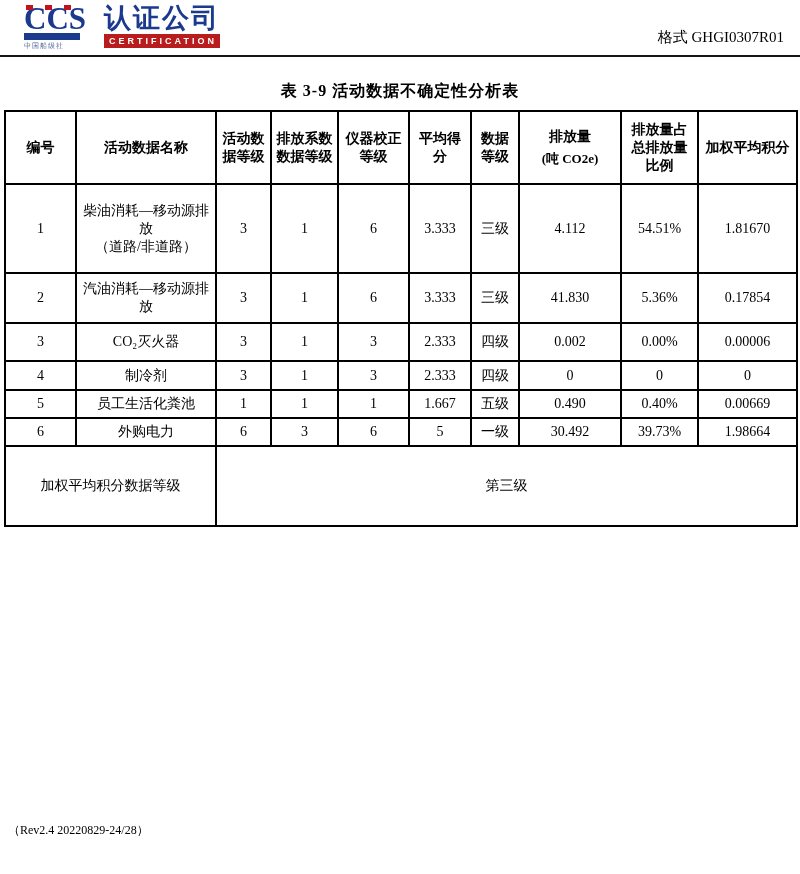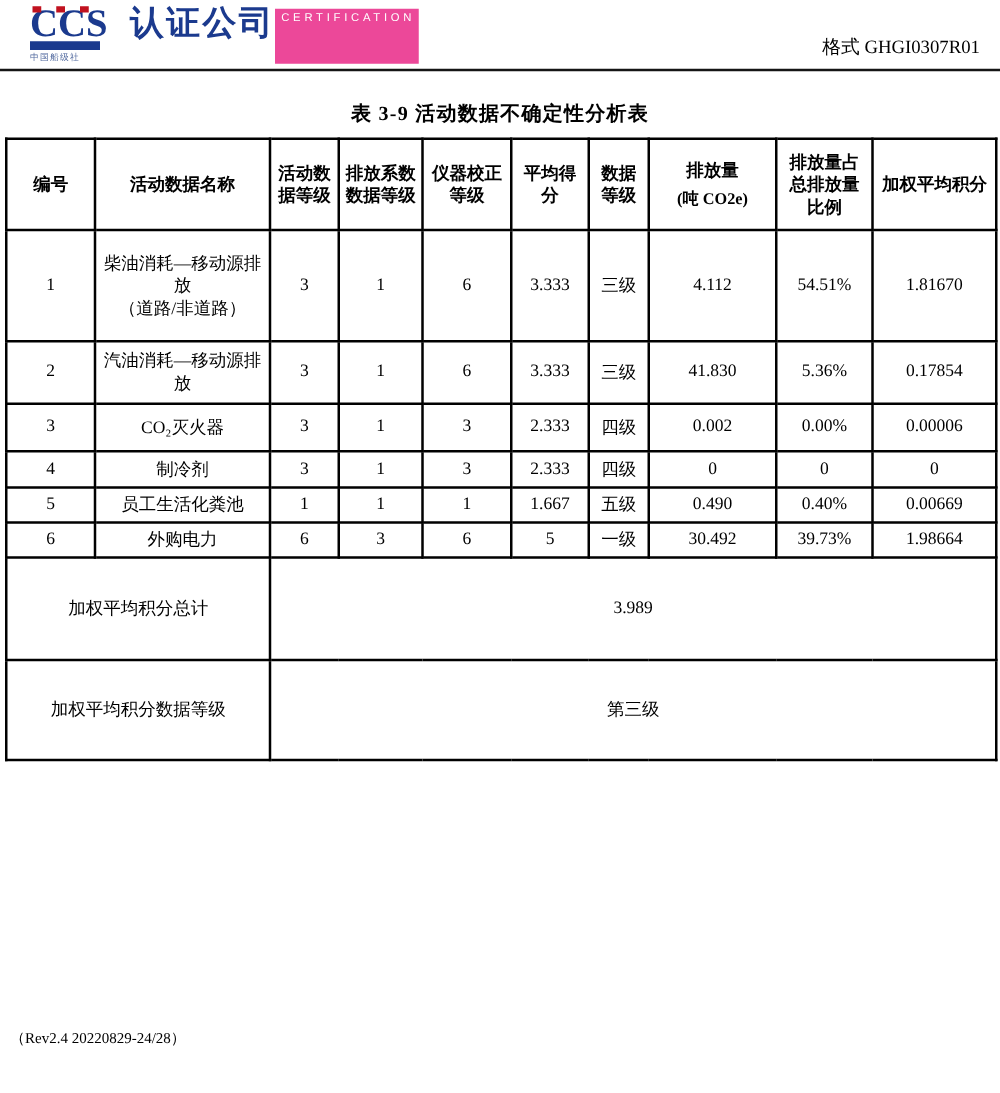--- a/index.html
+++ b/index.html
@@ -18,28 +18,28 @@
     font-family:"Liberation Serif","DejaVu Serif",serif;
     font-weight:bold; font-size:31px; line-height:0.88;
     color:#1b3a8e; letter-spacing:0px;
   }
   .ccs-tick { position:absolute; width:7px; height:5px; background:#c1121f; top:0; }
   .tick1 { left:2px; } .tick2 { left:21px; } .tick3 { left:40px; }
   .society-bar { width:56px; height:7px; background:#1b3a8e; margin-top:1px; }
   .society-text {
     font-size:7px; color:#51699e; letter-spacing:1px; margin-top:1px; white-space:nowrap;
   }
-  .logo-right { display:flex; flex-direction:row; }
+  .logo-right { display:flex; flex-direction:column; }
   .company-word {
     font-size:27px; font-weight:bold; color:#1b3a8e; line-height:1.0; letter-spacing:2px;
   }
   .cert-box {
-    background:#ec4899; color:#ffffff;
+    background:#b91c1c; color:#ffffff;
     font-family:"Liberation Sans","DejaVu Sans",sans-serif;
-    font-size:9px; font-weight:normal; letter-spacing:3px;
+    font-size:9px; font-weight:bold; letter-spacing:3px;
     padding:2px 3px 2px 5px; margin-top:2px; text-align:center; white-space:nowrap;
   }
 
   
   .doc-code { position:absolute; top:28px; right:16px; font-size:15px; }
   .header-rule { position:absolute; top:55px; left:0; width:800px; height:2px; background:#151515; }
 
   
   .table-title {
     position:absolute; top:81px; left:0; width:800px;
@@ -203,24 +203,20 @@
     <td class="num">3</td>
     <td class="num">6</td>
     <td class="num">5</td>
     <td>一级</td>
     <td class="num">30.492</td>
     <td class="num">39.73%</td>
     <td class="num">1.98664</td>
   </tr>
 
 
-  <tr class="h-sum1">
-    <td colspan="2">加权平均积分总计</td>
-    <td colspan="8" class="num">3.989</td>
-  </tr>
 
   <tr class="h-sum2">
     <td colspan="2">加权平均积分数据等级</td>
     <td colspan="8">第三级</td>
   </tr>
 </tbody>
   </table>
 
 <div class="footer">（Rev2.4 20220829-24/28）</div>
 

